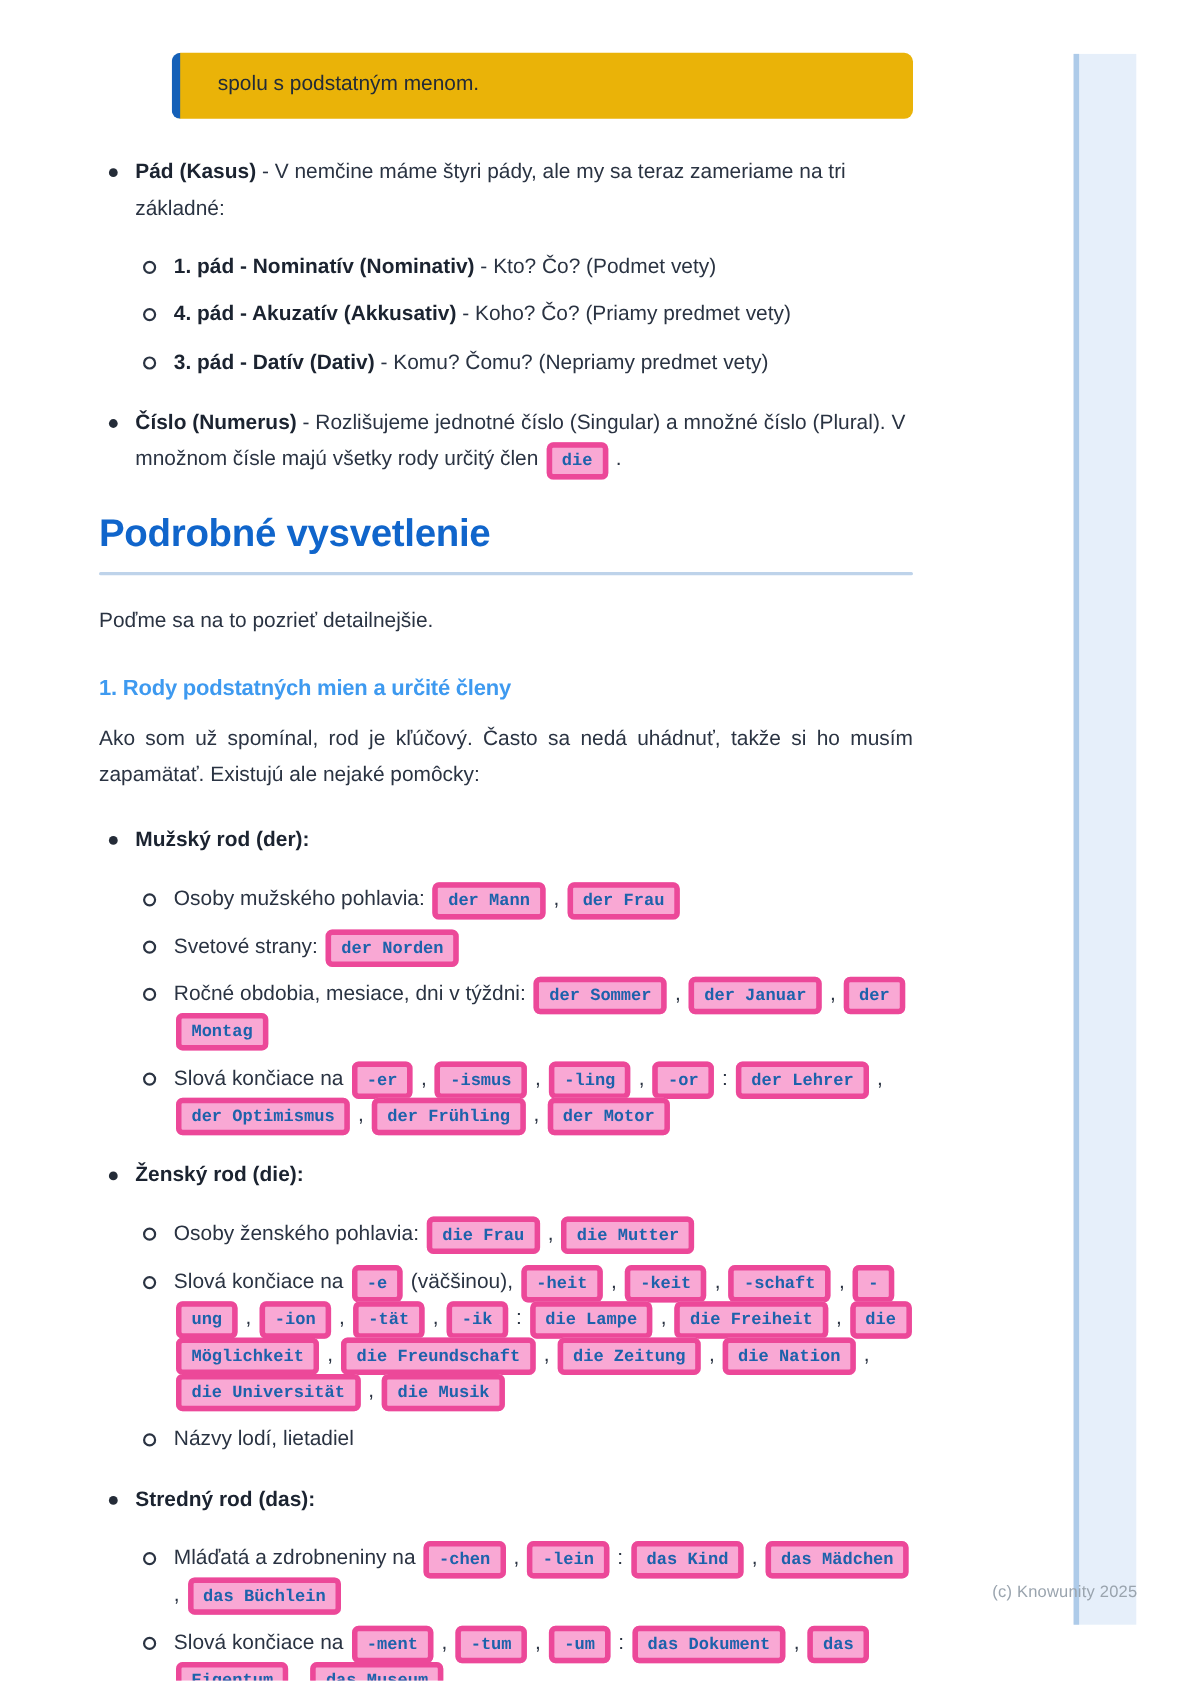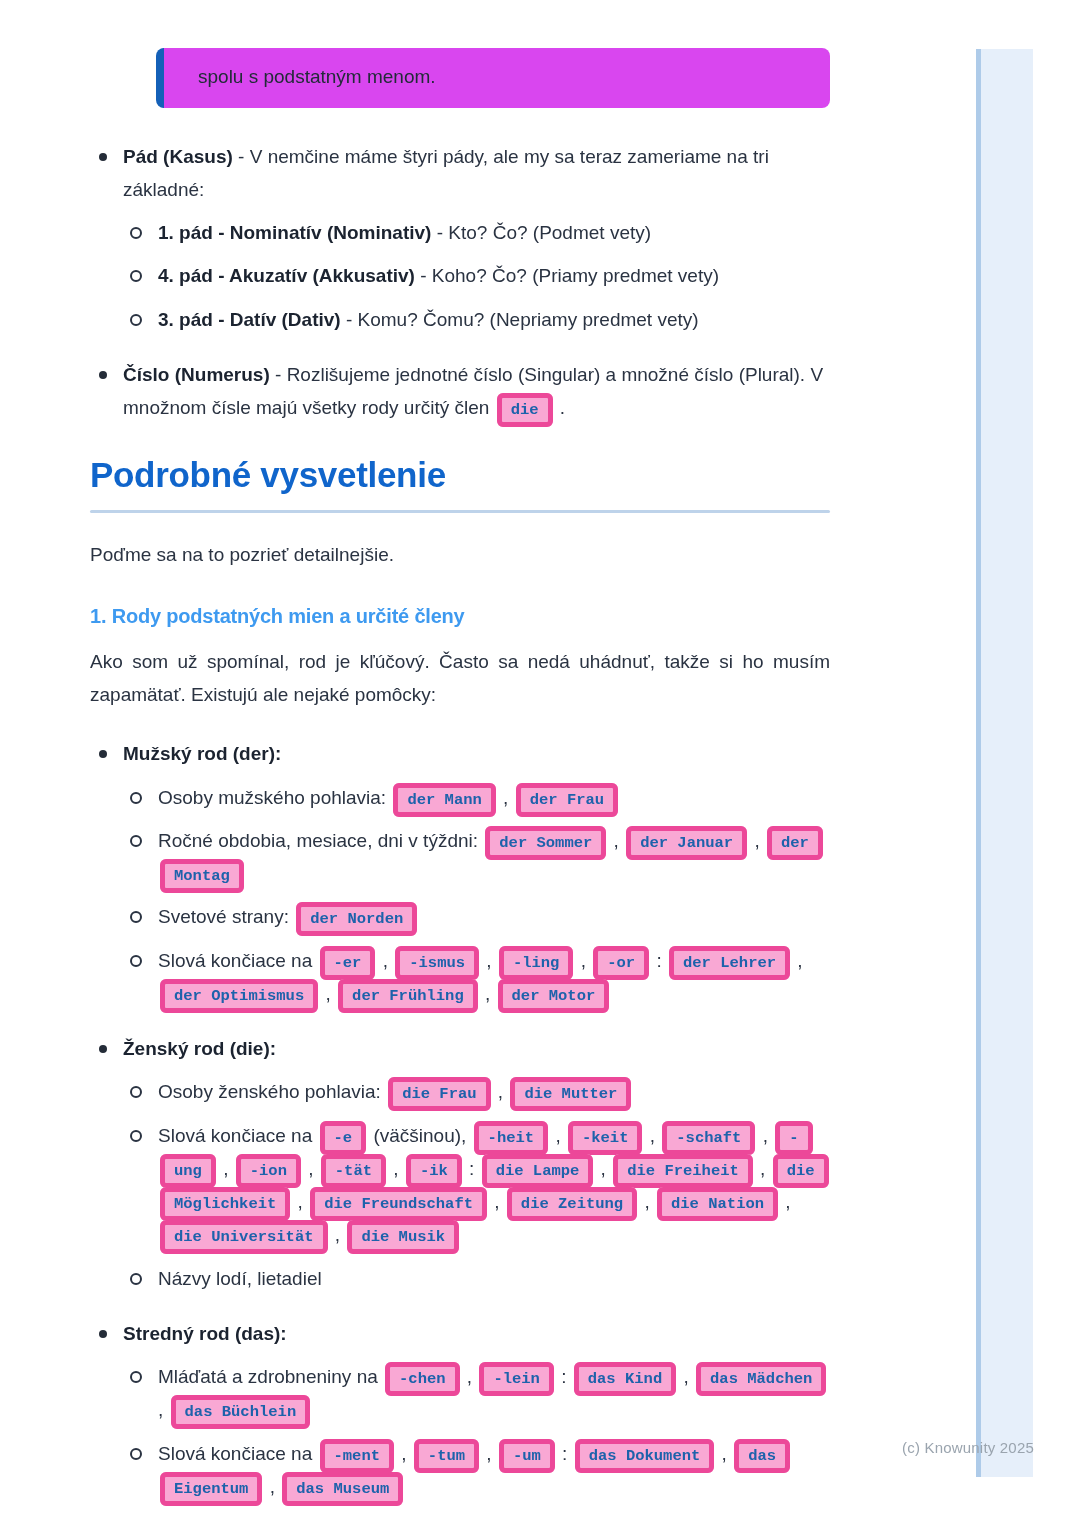--- a/index.html
+++ b/index.html
@@ -40,21 +40,21 @@
   .content {
     position: relative;
     z-index: 0;
     padding: 48px 250px 0 90px; 
     color: #2a3342;
     font-size: 19px;
   }
 
   blockquote.quote {
     margin: 0 0 32px 66px;
-    background: #d946ef;
+    background: #eab308;
     border-left: 8px solid #1460b8;
     border-radius: 8px;
     padding: 15px 24px 16px 34px;
     color: #222b38;
     line-height: 1.5;
   }
 
   ul.list { list-style: none; }
 
   ul.top-list > li {
@@ -67,21 +67,21 @@
     content: "";
     position: absolute;
     left: 9px;
     top: 13px;
     width: 8px;
     height: 8px;
     border-radius: 50%;
     background: #242c38;
   }
 
-  ul.sub-list { margin-top: 10px; }
+  ul.sub-list { margin-top: 20px; }
   ul.sub-list > li {
     position: relative;
     padding-left: 35px;
     margin: 0 0 10px 0;
     line-height: 1.75;
   }
   ul.sub-list > li::before {
     content: "";
     position: absolute;
     left: 7px;
@@ -181,24 +181,24 @@
     <p class="para justify">Ako som už spomínal, rod je kľúčový. Často sa nedá uhádnuť, takže si ho musím zapamätať. Existujú ale nejaké pomôcky:</p>
 
     <ul class="list top-list">
       <li>
         <span class="li-line"><strong>Mužský rod (der):</strong></span>
         <ul class="list sub-list">
           <li>
             <span class="li-line">Osoby mužského pohlavia: <code class="badge">der Mann</code> , <code class="badge">der Frau</code></span>
           </li>
           <li>
+            <span class="li-line">Svetové strany: <code class="badge">der Norden</code></span>
+          </li>
+          <li>
             <span class="li-line">Ročné obdobia, mesiace, dni v týždni: <code class="badge">der Sommer</code> , <code class="badge">der Januar</code> , <code class="badge">der Montag</code></span>
-          </li>
-          <li>
-            <span class="li-line">Svetové strany: <code class="badge">der Norden</code></span>
           </li>
           <li>
             <span class="li-line">Slová končiace na <code class="badge">-er</code> , <code class="badge">-ismus</code> , <code class="badge">-ling</code> , <code class="badge">-or</code> : <code class="badge">der Lehrer</code> , <code class="badge">der Optimismus</code> , <code class="badge">der Frühling</code> , <code class="badge">der Motor</code></span>
           </li>
         </ul>
       </li>
       <li>
         <span class="li-line"><strong>Ženský rod (die):</strong></span>
         <ul class="list sub-list">
           <li>

